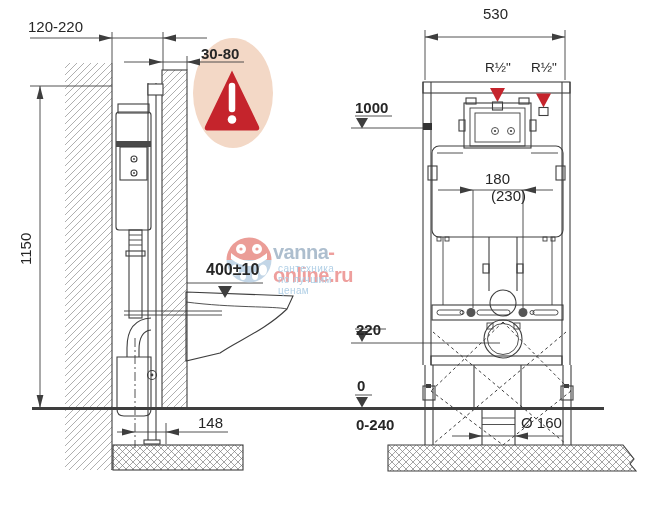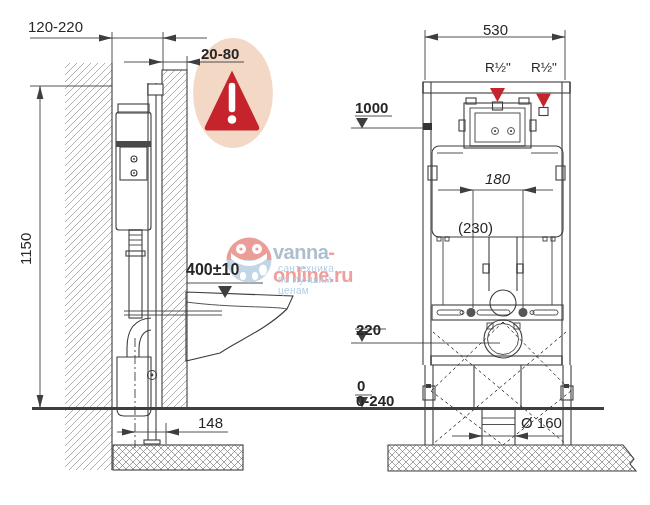--- a/index.html
+++ b/index.html
@@ -297,29 +297,29 @@
     <ellipse cx="9" cy="34" rx="4" ry="5.5" fill="#fff"></ellipse>
     <ellipse cx="37" cy="34" rx="4" ry="5.5" fill="#fff"></ellipse>
     <ellipse cx="17" cy="40" rx="3" ry="4" fill="#fff"></ellipse>
     <ellipse cx="29" cy="40" rx="3" ry="4" fill="#fff"></ellipse>
   </svg>
   <div class="brand"><span class="p1">vanna</span><span class="p2">-online.ru</span></div>
   <div class="tagline">сантехника по лучшим ценам</div>
 </div>
 
 <div class="lbl" style="left:28px;top:19px;">120-220</div>
-<div class="lbl b" style="left:201px;top:46px;">20-80</div>
+<div class="lbl b" style="left:201px;top:46px;">30-80</div>
 <div class="lbl rot" style="left:3px;top:241px;">1150</div>
-<div class="lbl b big" style="left:186px;top:262px;">400±10</div>
+<div class="lbl b big" style="left:186px;top:262px;padding-left:20px;">400±10</div>
 <div class="lbl" style="left:198px;top:415px;">148</div>
 
-<div class="lbl" style="left:483px;top:22px;">530</div>
+<div class="lbl" style="left:483px;top:6px;">530</div>
 <div class="lbl sm" style="left:485px;top:61px;">R½"</div>
 <div class="lbl sm" style="left:531px;top:61px;">R½"</div>
 <div class="lbl b" style="left:355px;top:100px;">1000</div>
-<div class="lbl" style="left:485px;top:171px;font-style:italic;">180</div>
-<div class="lbl" style="left:458px;top:188px;margin-top:32px;">(230)</div>
+<div class="lbl" style="left:485px;top:171px;">180</div>
+<div class="lbl" style="left:491px;top:188px;">(230)</div>
 <div class="lbl b" style="left:356px;top:322px;">220</div>
 <div class="lbl b" style="left:357px;top:378px;">0</div>
-<div class="lbl b" style="left:356px;top:393px;">0-240</div>
+<div class="lbl b" style="left:356px;top:417px;">0-240</div>
 <div class="lbl" style="left:521px;top:415px;">Ø 160</div>
 
 </div>
 
 </body></html>

